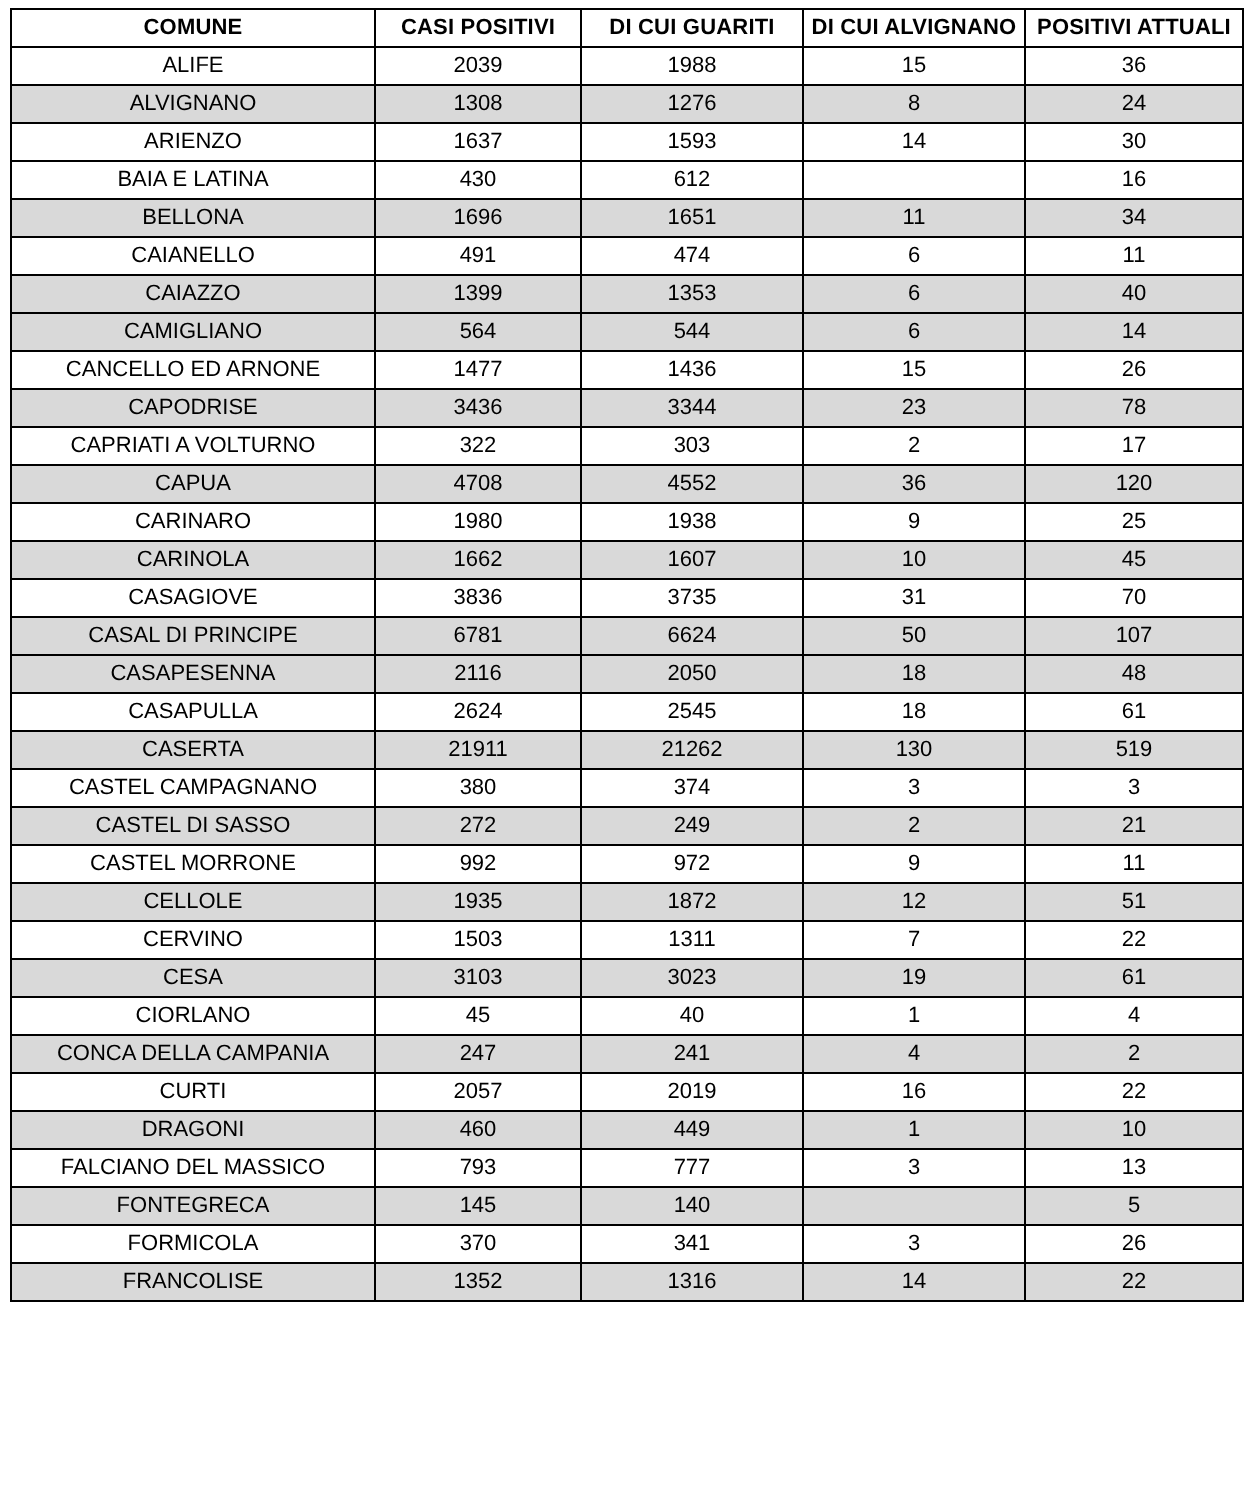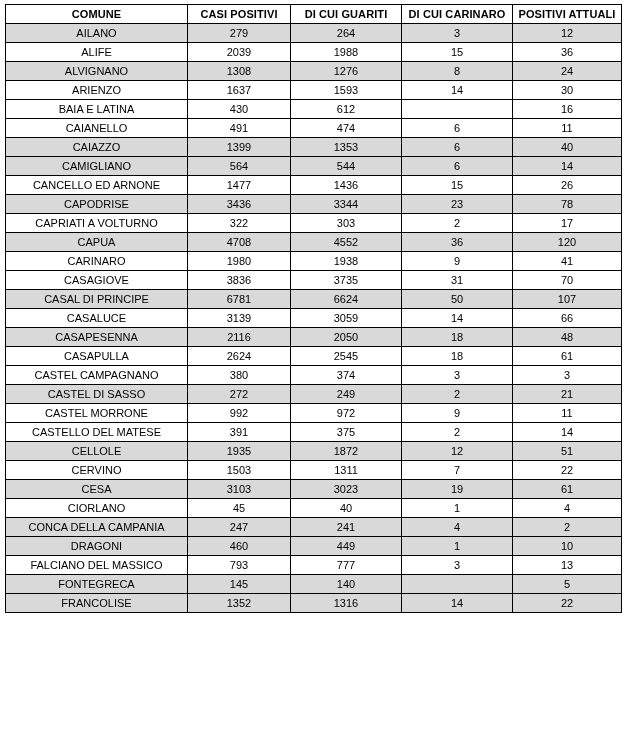--- a/index.html
+++ b/index.html
@@ -61,32 +61,25 @@
         <col class="c1">
         <col class="c2">
         <col class="c3">
         <col class="c4">
     </colgroup>
     <thead>
       <tr>
         <th>COMUNE</th>
         <th>CASI POSITIVI</th>
         <th>DI CUI GUARITI</th>
-        <th>DI CUI CARINARO</th>
+        <th>DI CUI ALVIGNANO</th>
         <th>POSITIVI ATTUALI</th>
       </tr>
     </thead>
     <tbody id="table-body">
-        <tr class="shaded">
-          <td>AILANO</td>
-          <td>279</td>
-          <td>264</td>
-          <td>3</td>
-          <td>12</td>
-        </tr>
         <tr class="plain">
           <td>ALIFE</td>
           <td>2039</td>
           <td>1988</td>
           <td>15</td>
           <td>36</td>
         </tr>
         <tr class="shaded">
           <td>ALVIGNANO</td>
           <td>1308</td>
@@ -101,20 +94,27 @@
           <td>14</td>
           <td>30</td>
         </tr>
         <tr class="plain">
           <td>BAIA E LATINA</td>
           <td>430</td>
           <td>612</td>
           <td></td>
           <td>16</td>
         </tr>
+        <tr class="shaded">
+          <td>BELLONA</td>
+          <td>1696</td>
+          <td>1651</td>
+          <td>11</td>
+          <td>34</td>
+        </tr>
         <tr class="plain">
           <td>CAIANELLO</td>
           <td>491</td>
           <td>474</td>
           <td>6</td>
           <td>11</td>
         </tr>
         <tr class="shaded">
           <td>CAIAZZO</td>
           <td>1399</td>
@@ -155,57 +155,64 @@
           <td>4708</td>
           <td>4552</td>
           <td>36</td>
           <td>120</td>
         </tr>
         <tr class="plain">
           <td>CARINARO</td>
           <td>1980</td>
           <td>1938</td>
           <td>9</td>
-          <td>41</td>
+          <td>25</td>
+        </tr>
+        <tr class="shaded">
+          <td>CARINOLA</td>
+          <td>1662</td>
+          <td>1607</td>
+          <td>10</td>
+          <td>45</td>
         </tr>
         <tr class="plain">
           <td>CASAGIOVE</td>
           <td>3836</td>
           <td>3735</td>
           <td>31</td>
           <td>70</td>
         </tr>
         <tr class="shaded">
           <td>CASAL DI PRINCIPE</td>
           <td>6781</td>
           <td>6624</td>
           <td>50</td>
           <td>107</td>
         </tr>
-        <tr class="plain">
-          <td>CASALUCE</td>
-          <td>3139</td>
-          <td>3059</td>
-          <td>14</td>
-          <td>66</td>
-        </tr>
         <tr class="shaded">
           <td>CASAPESENNA</td>
           <td>2116</td>
           <td>2050</td>
           <td>18</td>
           <td>48</td>
         </tr>
         <tr class="plain">
           <td>CASAPULLA</td>
           <td>2624</td>
           <td>2545</td>
           <td>18</td>
           <td>61</td>
         </tr>
+        <tr class="shaded">
+          <td>CASERTA</td>
+          <td>21911</td>
+          <td>21262</td>
+          <td>130</td>
+          <td>519</td>
+        </tr>
         <tr class="plain">
           <td>CASTEL CAMPAGNANO</td>
           <td>380</td>
           <td>374</td>
           <td>3</td>
           <td>3</td>
         </tr>
         <tr class="shaded">
           <td>CASTEL DI SASSO</td>
           <td>272</td>
@@ -213,27 +220,20 @@
           <td>2</td>
           <td>21</td>
         </tr>
         <tr class="plain">
           <td>CASTEL MORRONE</td>
           <td>992</td>
           <td>972</td>
           <td>9</td>
           <td>11</td>
         </tr>
-        <tr class="plain">
-          <td>CASTELLO DEL MATESE</td>
-          <td>391</td>
-          <td>375</td>
-          <td>2</td>
-          <td>14</td>
-        </tr>
         <tr class="shaded">
           <td>CELLOLE</td>
           <td>1935</td>
           <td>1872</td>
           <td>12</td>
           <td>51</td>
         </tr>
         <tr class="plain">
           <td>CERVINO</td>
           <td>1503</td>
@@ -255,20 +255,27 @@
           <td>1</td>
           <td>4</td>
         </tr>
         <tr class="shaded">
           <td>CONCA DELLA CAMPANIA</td>
           <td>247</td>
           <td>241</td>
           <td>4</td>
           <td>2</td>
         </tr>
+        <tr class="plain">
+          <td>CURTI</td>
+          <td>2057</td>
+          <td>2019</td>
+          <td>16</td>
+          <td>22</td>
+        </tr>
         <tr class="shaded">
           <td>DRAGONI</td>
           <td>460</td>
           <td>449</td>
           <td>1</td>
           <td>10</td>
         </tr>
         <tr class="plain">
           <td>FALCIANO DEL MASSICO</td>
           <td>793</td>
@@ -276,20 +283,27 @@
           <td>3</td>
           <td>13</td>
         </tr>
         <tr class="shaded">
           <td>FONTEGRECA</td>
           <td>145</td>
           <td>140</td>
           <td></td>
           <td>5</td>
         </tr>
+        <tr class="plain">
+          <td>FORMICOLA</td>
+          <td>370</td>
+          <td>341</td>
+          <td>3</td>
+          <td>26</td>
+        </tr>
         <tr class="shaded">
           <td>FRANCOLISE</td>
           <td>1352</td>
           <td>1316</td>
           <td>14</td>
           <td>22</td>
         </tr>
       </tbody>
   </table>
 </div>

